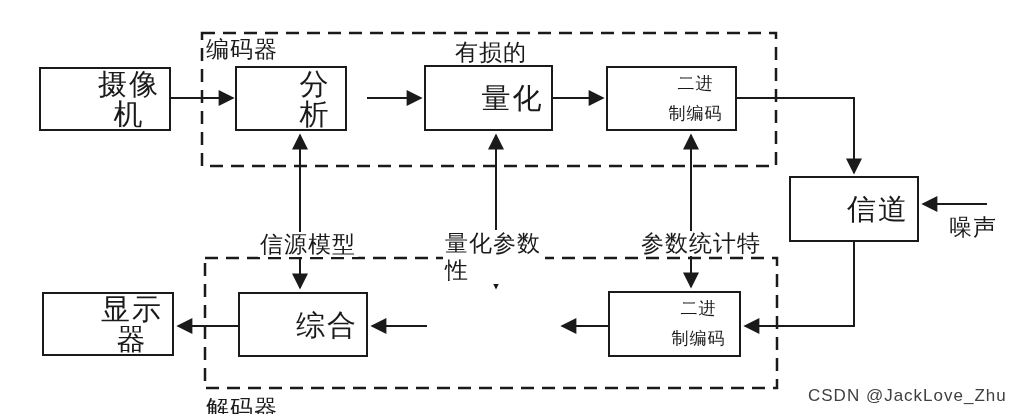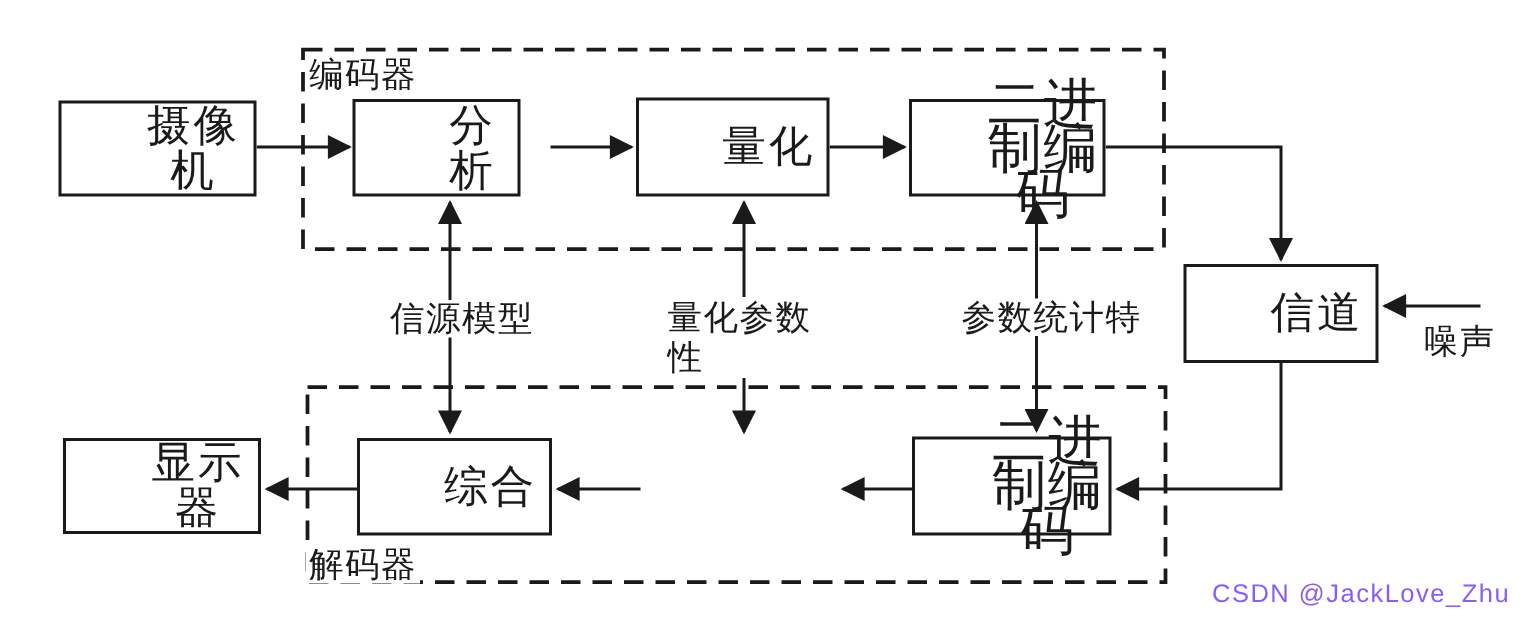--- a/index.html
+++ b/index.html
@@ -6,28 +6,28 @@
   .stage{
     position:relative;width:1016px;height:414px;background:#ffffff;overflow:hidden;
     font-family:"Liberation Sans","DejaVu Sans",sans-serif;color:#1a1a1a;
   }
   .stage svg{position:absolute;left:0;top:0;}
   .node{
     position:absolute;box-sizing:border-box;border:2px solid #1a1a1a;background:#ffffff;
     display:flex;flex-direction:column;align-items:center;justify-content:center;
     font-size:29px;line-height:30px;letter-spacing:2px;text-align:center;padding-left:48px;
   }
-  .node.twoline{font-size:36px;line-height:30px;letter-spacing:1px;}
+  .node.twoline{font-size:17px;line-height:30px;letter-spacing:1px;}
   .lbl{
     position:absolute;font-size:23px;line-height:25px;letter-spacing:1px;white-space:nowrap;
   }
-  .lbl.onwire{background:#ffffff;padding:0 2px;}
+  .lbl.onwire{background:#ffffff;padding:0 2px;margin-top:32px;}
   .lbl.wrap2{white-space:normal;line-height:27px;text-align:left;}
   .watermark{
-    position:absolute;font-size:17px;color:#8b5cf6;letter-spacing:1px;white-space:nowrap;
+    position:absolute;font-size:17px;color:#404040;letter-spacing:1px;white-space:nowrap;
   }
 </style>
 </head>
 <body>
 
 <div class="stage">
 
   <svg width="1016" height="414" viewBox="0 0 1016 414">
     <defs>
       <marker id="ah" viewBox="0 0 10 10" refX="9" refY="5" markerWidth="11" markerHeight="8" orient="auto-start-reverse">
@@ -87,20 +87,21 @@
   </div>
 
 
   <div class="node twoline" style="left:608px;top:291px;width:133px;height:66px;">
     <span>二进</span>
     <span>制编码</span>
   </div>
 
   <div class="lbl" style="left:206px;top:37px;">编码器</div>
 
+  <div class="lbl" style="left:455px;top:40px;">有损的</div>
 
 
   <div class="lbl onwire" style="left:258px;top:200px;">信源模型</div>
 
   <div class="lbl onwire wrap2" style="left:443px;top:198px;width:98px;">
     <span>量化参数</span><br>
     <span>性</span>
   </div>
 
   <div class="lbl onwire" style="left:639px;top:199px;">参数统计特</div>

